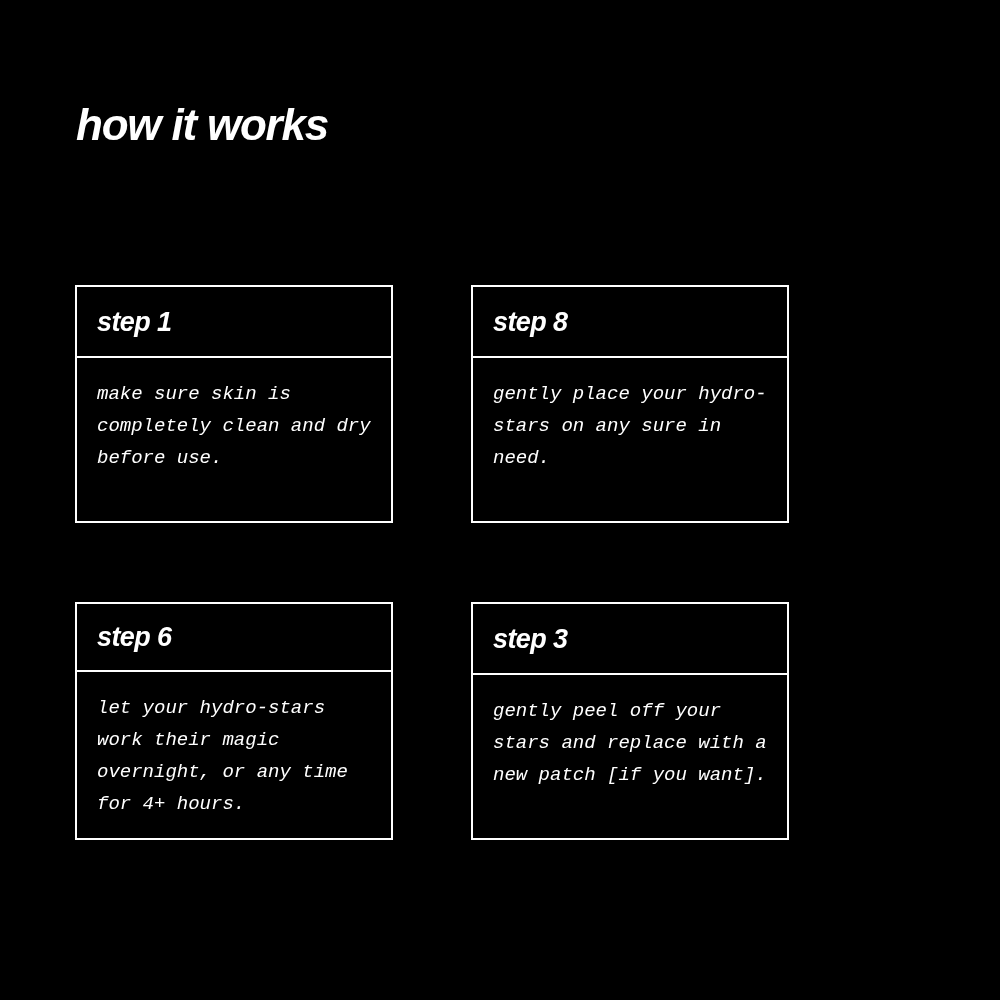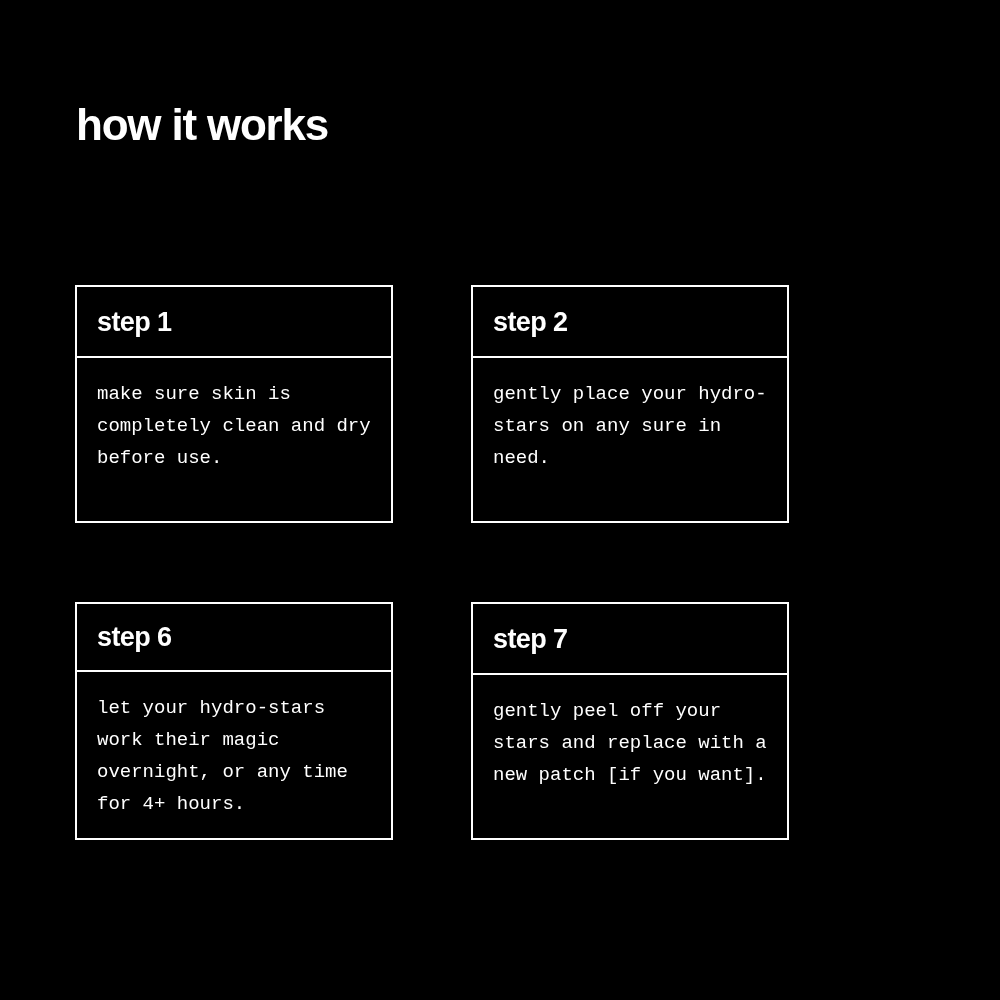--- a/index.html
+++ b/index.html
@@ -12,20 +12,21 @@
     background: #000000;
     color: #ffffff;
     font-family: "Liberation Sans", sans-serif;
     overflow: hidden;
   }
   .page {
     position: relative;
     width: 1000px;
     height: 1000px;
     box-sizing: border-box;
+    font-style: italic;
   }
   .page-title {
     position: absolute;
     left: 76px;
     top: 100px;
     font-family: "Liberation Sans", sans-serif;
     font-size: 44px;
     font-weight: bold;
     letter-spacing: -1.2px;
     color: #ffffff;
@@ -91,39 +92,39 @@
       <div class="card-header">
         <span class="card-title">step 1</span>
       </div>
       <div class="card-body">
         <div class="card-text">make sure skin is completely clean and dry before use.</div>
       </div>
     </div>
 
     <div class="card">
       <div class="card-header">
-        <span class="card-title">step 2</span>
+        <span class="card-title">step 8</span>
       </div>
       <div class="card-body">
         <div class="card-text">gently place your hydro-stars on any sure in need.</div>
       </div>
     </div>
 
     <div class="card">
       <div class="card-header">
         <span class="card-title">step 6</span>
       </div>
       <div class="card-body">
         <div class="card-text">let your hydro-stars work their magic overnight, or any time for 4+ hours.</div>
       </div>
     </div>
 
     <div class="card">
       <div class="card-header">
-        <span class="card-title">step 7</span>
+        <span class="card-title">step 3</span>
       </div>
       <div class="card-body">
         <div class="card-text">gently peel off your stars and replace with a new patch [if you want].</div>
       </div>
     </div>
 
   </div>
 </div>
 
 </body></html>

